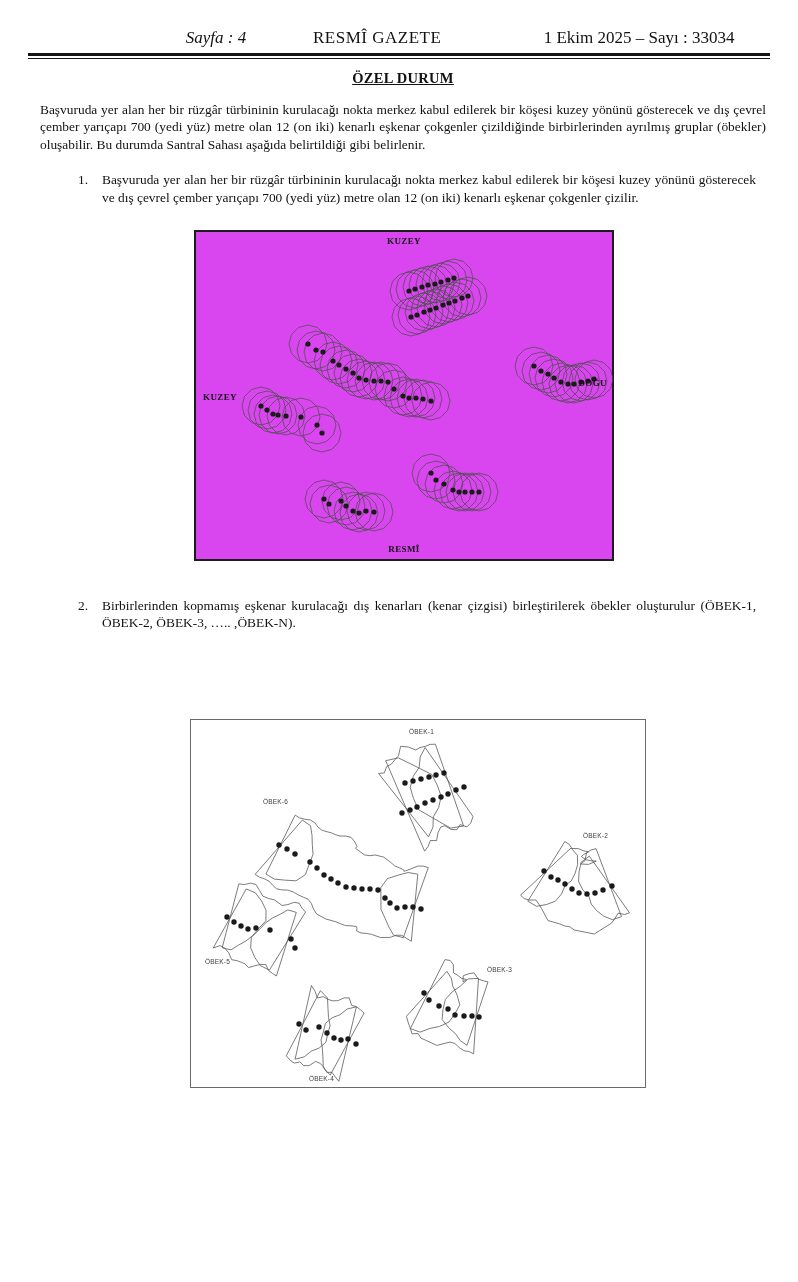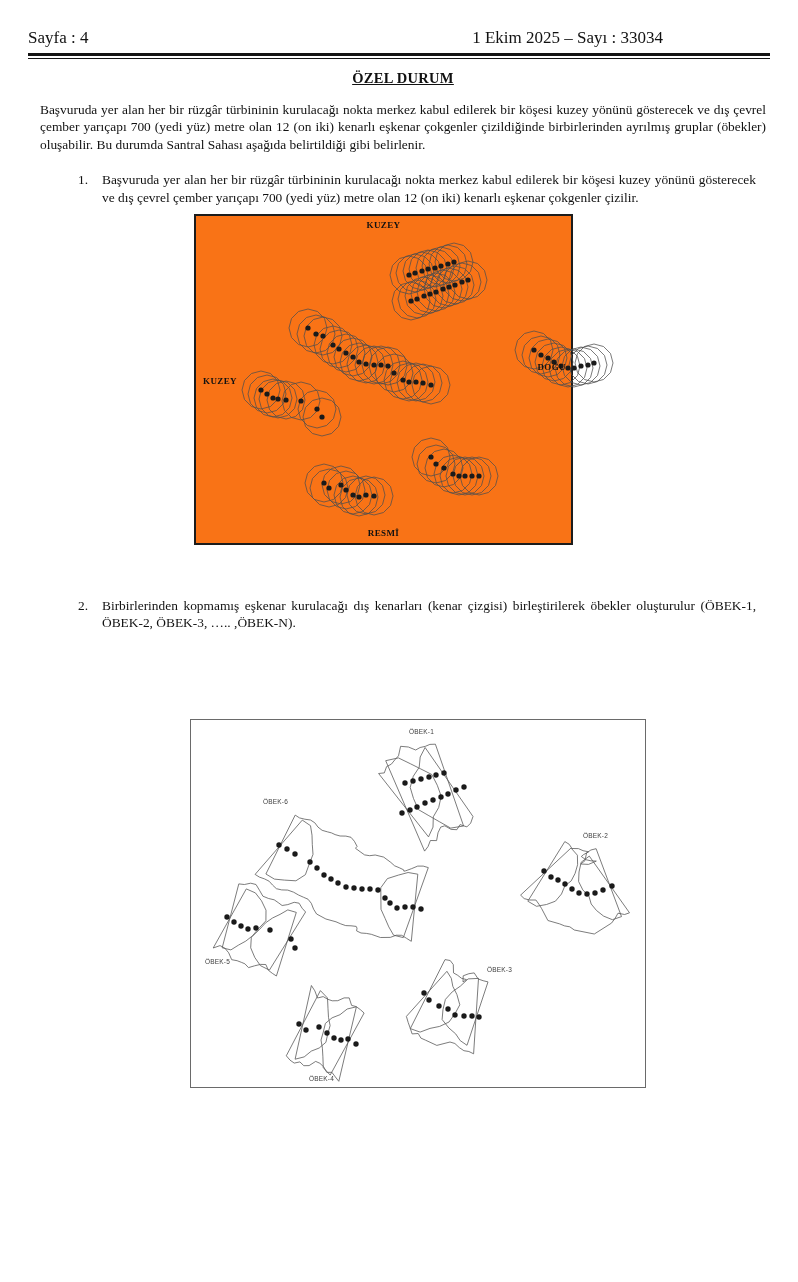--- a/index.html
+++ b/index.html
@@ -8,21 +8,21 @@
     width:798px; height:1282px; position:relative;
     font-family:"Liberation Serif", serif; color:#111;
     overflow:hidden;
   }
   .page { position:absolute; inset:0; }
   
   .header {
     position:absolute; left:28px; right:28px; top:28px;
     display:flex; align-items:baseline; font-size:17px;
   }
-  .header .h-left  { flex:1; text-align:left;  }
+  .header .h-left  { flex:1; text-align:right;font-style:italic;  }
   .header .h-mid   { flex:1.2; text-align:center; letter-spacing:0.5px;}
   .header .h-right { flex:1.2; text-align:center; }
   .double-rule {
     position:absolute; left:28px; right:28px; top:53px;
     border-top:3px solid #151515; border-bottom:1.2px solid #151515;
     height:6px;
   }
   
   .content { position:absolute; left:40px; right:32px; top:70px; }
   .doc-title {
@@ -31,22 +31,22 @@
   }
   .intro {
     margin-top:14px; font-size:13.4px; line-height:1.30;
     text-align:justify;
   }
   .num-item { display:flex; margin-top:18px; font-size:13.4px; line-height:1.30; }
   .num-item .num { width:24px; margin-left:38px; flex:none; }
   .num-item .itxt { flex:1; text-align:justify; padding-right:10px; }
   
   .fig1 {
-    position:absolute; left:194px; top:214px; width:379px; height:331px;
-    border:2px solid #1c1c1c; background:#f97316;
+    position:absolute; left:194px; top:230px; width:420px; height:331px;
+    border:2px solid #1c1c1c; background:#d946ef;
   }
   .fig2 {
     position:absolute; left:190px; top:719px; width:456px; height:369px;
     border:1px solid #6a6a6a; background:#fff;
   }
   .fig1 svg, .fig2 svg { position:absolute; left:0; top:0; }
   .dir-label {
     position:absolute; font-weight:bold; font-size:9px; letter-spacing:0.4px;
     color:#111; font-family:"Liberation Serif", serif;
   }
@@ -60,20 +60,21 @@
     white-space:nowrap;
   }
 </style>
 </head>
 <body>
 
 <div class="page">
 
   <div class="header">
     <span class="h-left">Sayfa : 4</span>
+    <span class="h-mid">RESMÎ GAZETE</span>
     <span class="h-right">1 Ekim 2025 – Sayı : 33034</span>
   </div>
   <div class="double-rule"></div>
 
   <div class="content">
     <div class="doc-title">ÖZEL DURUM</div>
     <p class="intro">Başvuruda yer alan her bir rüzgâr türbininin kurulacağı nokta merkez kabul edilerek bir köşesi kuzey yönünü gösterecek ve dış çevrel çember yarıçapı 700 (yedi yüz) metre olan 12 (on iki) kenarlı eşkenar çokgenler çizildiğinde birbirlerinden ayrılmış gruplar (öbekler) oluşabilir. Bu durumda Santral Sahası aşağıda belirtildiği gibi belirlenir.</p>
 
     <div class="num-item">
       <span class="num">1.</span>

